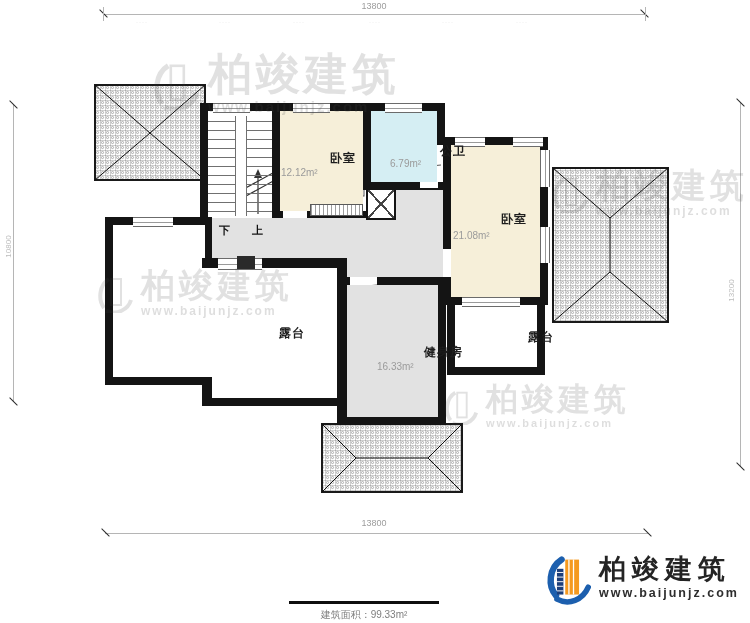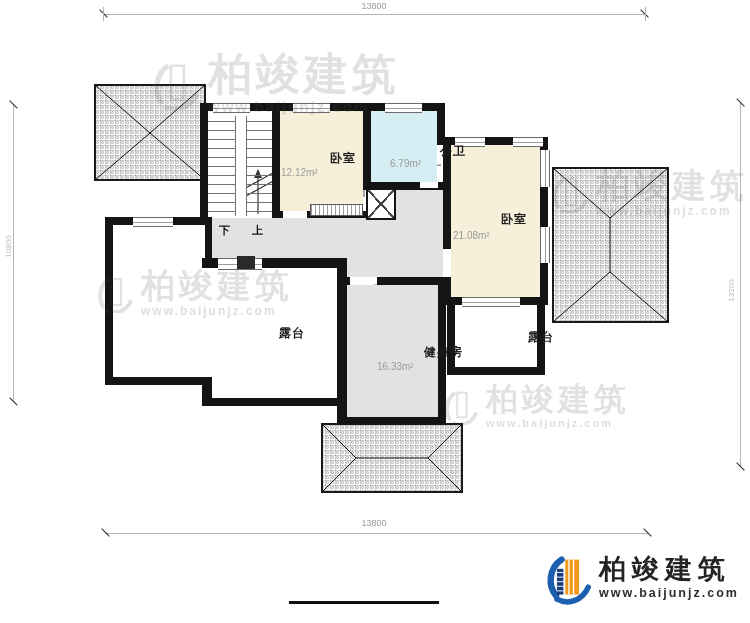--- a/index.html
+++ b/index.html
@@ -276,20 +276,21 @@
       <path d="M9,35 C3,27 4,12 14,6 M11,38 C22,42 33,37 36,27" stroke="rgba(70,70,70,0.16)" stroke-width="4" fill="none"></path>
       <rect x="16" y="6" width="10" height="26" fill="none" stroke="rgba(70,70,70,0.16)" stroke-width="2"></rect>
     </svg>
     <div>
         <div class="wm-zh" style="font-size:32px;">柏竣建筑</div>
          <div class="wm-url" style="font-size:11px;">www.baijunjz.com</div>
       </div>
   </div>
 
   <div class="title-rule" style="left:289px;top:601px;width:150px;height:3px;"></div>
+  <div class="title-sub" style="left:289px;top:608px;width:150px;">建筑面积：99.33m²</div>
 
   <div class="logo" style="left:545px;top:551px;">
     <svg width="46" height="54" viewBox="0 0 50 54" style="position:static">
       <path d="M12,46 C3,36 4,16 18,7" stroke="#1c5fae" stroke-width="7" fill="none" stroke-linecap="round"></path>
       <path d="M13,50 C26,57 41,51 47,37" stroke="#1c5fae" stroke-width="6" fill="none" stroke-linecap="round"></path>
       <rect x="13" y="17" width="7" height="28" fill="#1b3e7a"></rect>
       <path d="M13,21 h7 M13,26 h7 M13,31 h7 M13,36 h7 M13,41 h7" stroke="#fff" stroke-width="1"></path>
       <rect x="22" y="7" width="15" height="38" fill="#f59a20"></rect>
       <path d="M26,7 v38 M31,7 v38" stroke="#fff" stroke-width="1.4"></path>
     </svg>

